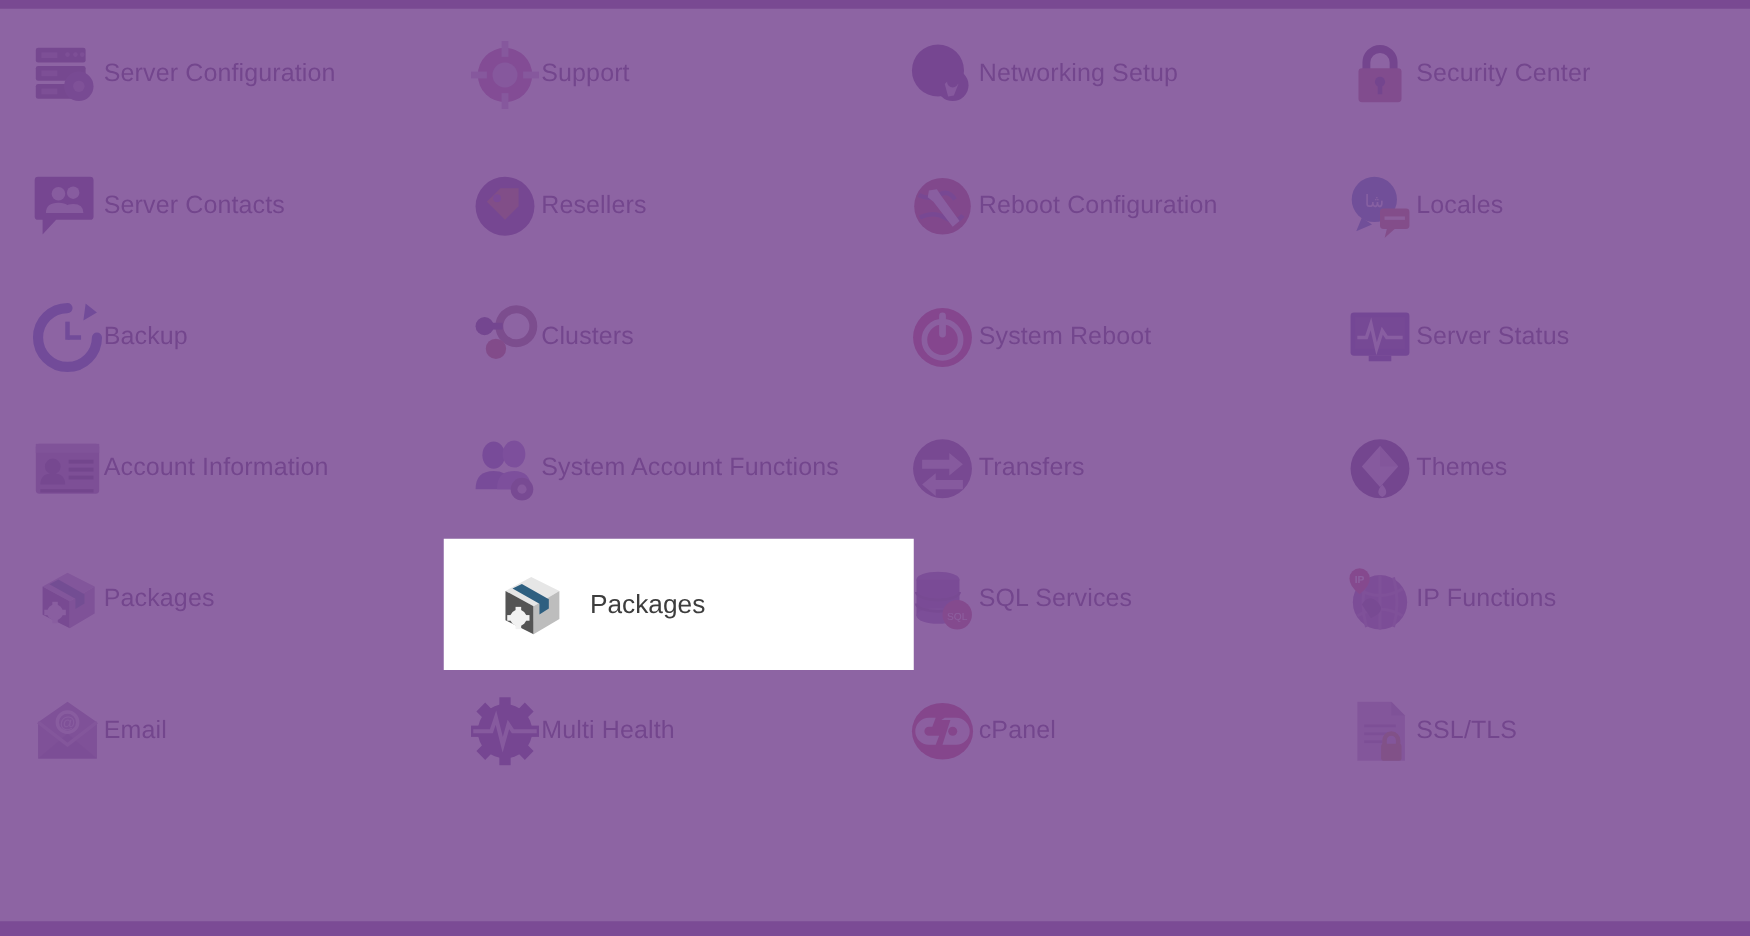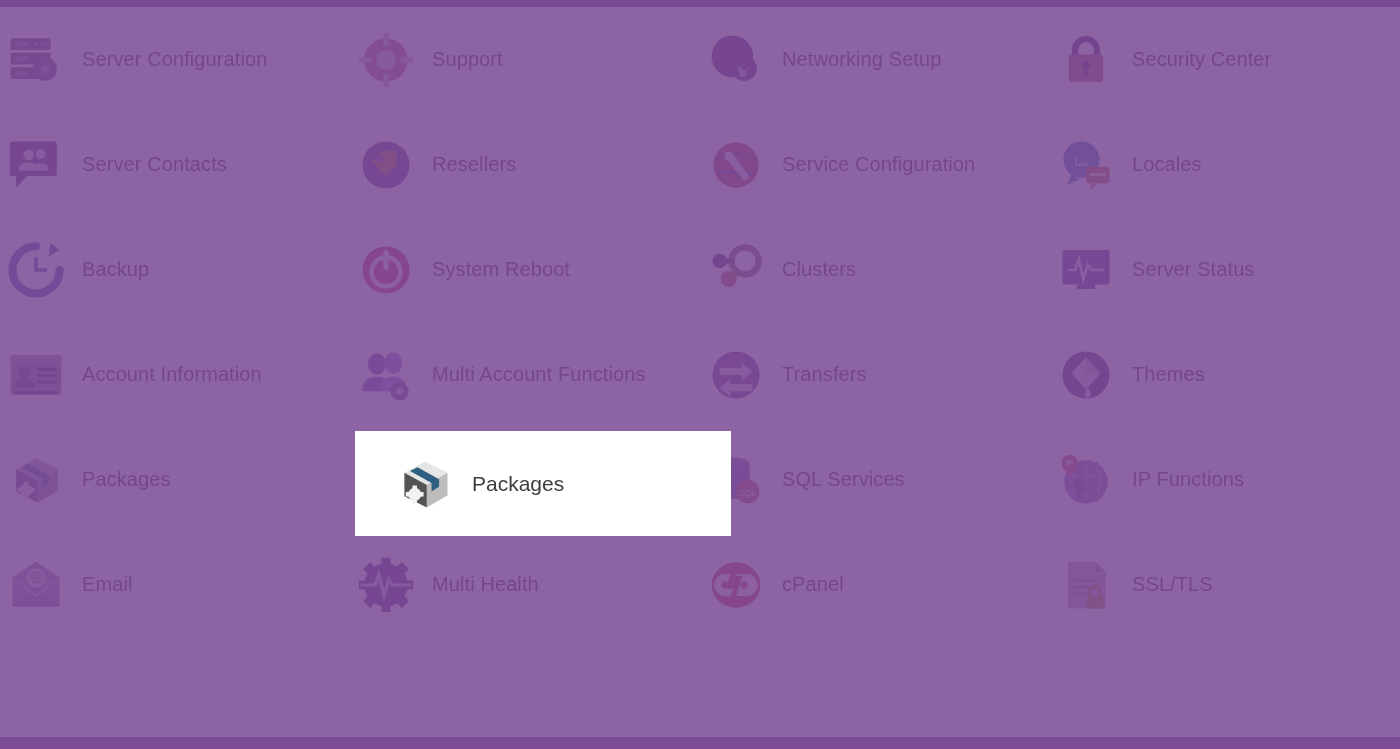--- a/index.html
+++ b/index.html
@@ -27,23 +27,23 @@
   .grid{
     position:absolute;left:0;top:7px;width:1400px;height:735px;
     display:grid;
     grid-template-columns:repeat(4, 350px);
     grid-template-rows:repeat(7, 105px);
     align-content:start;
   }
   .cell{
     position:relative;
     display:flex;align-items:center;
-    padding-left:7px;
+    padding-left:25px;
     box-sizing:border-box;
-    gap:17px;
+    gap:0;
   }
   .cell .ico{
     width:58px;height:58px;flex:0 0 58px;
     position:relative;
   }
   .cell .lbl{
     font-size:20px;
     color:#4b2a63;
     white-space:nowrap;
     letter-spacing:.1px;
@@ -153,21 +153,21 @@
         <span class="lbl">Resellers</span>
       </div>
       <div class="cell">
         <span class="ico">
           <svg viewBox="0 0 64 64" width="100%" height="100%">
             <circle cx="32" cy="32" r="25" fill="#aa3a5e"></circle>
             <path d="M11 22 q10 5 18 0 t14 4 M12 42 q12-6 22 0 t16-2" stroke="#6e3c8e" stroke-width="4" fill="none"></path>
             <path d="M20 18 l7-1 4 6 16 22 -6 5 -17-22 -5 -4z" fill="#e2d2ea"></path>
           </svg>
         </span>
-        <span class="lbl">Service Configuration</span>
+        <span class="lbl">Reboot Configuration</span>
       </div>
       <div class="cell">
         <span class="ico">
           <svg viewBox="0 0 64 64" width="100%" height="100%">
             <circle cx="27" cy="26" r="20" fill="#3d6bb5"></circle>
             <path d="M16 42 l-5 12 14-6z" fill="#3d6bb5"></path>
             <text x="27" y="33" font-size="15" fill="#cfe0f5" text-anchor="middle" font-family="sans-serif">شا</text>
             <rect x="32" y="34" width="26" height="18" rx="3" fill="#b5604f"></rect>
             <path d="M38 52 l-2 8 9-8z" fill="#b5604f"></path>
             <rect x="36" y="41" width="18" height="3" fill="#f4d9cf"></rect>
@@ -182,37 +182,37 @@
             <path d="M48 2 l10 8 -12 7z" fill="#3f53b8"></path>
             <rect x="30" y="18" width="4" height="16" fill="#3f53b8"></rect>
             <rect x="32" y="30" width="12" height="4" fill="#3f53b8"></rect>
           </svg>
         </span>
         <span class="lbl">Backup</span>
       </div>
       <div class="cell">
         <span class="ico">
           <svg viewBox="0 0 64 64" width="100%" height="100%">
-            <circle cx="32" cy="32" r="26" fill="#c22d68"></circle>
-            <circle cx="32" cy="34" r="16" fill="none" stroke="#f0d8e6" stroke-width="5"></circle>
-            <rect x="29" y="10" width="6" height="22" rx="3" fill="#f0d8e6"></rect>
-          </svg>
-        </span>
-        <span class="lbl">System Reboot</span>
-      </div>
-      <div class="cell">
-        <span class="ico">
-          <svg viewBox="0 0 64 64" width="100%" height="100%">
             <circle cx="14" cy="22" r="8" fill="#4d2d78"></circle>
             <circle cx="42" cy="22" r="15" fill="none" stroke="#8a5b6e" stroke-width="7"></circle>
             <circle cx="24" cy="42" r="9" fill="#b3524f"></circle>
             <rect x="20" y="19" width="10" height="6" fill="#4d2d78"></rect>
           </svg>
         </span>
         <span class="lbl">Clusters</span>
+      </div>
+      <div class="cell">
+        <span class="ico">
+          <svg viewBox="0 0 64 64" width="100%" height="100%">
+            <circle cx="32" cy="32" r="26" fill="#c22d68"></circle>
+            <circle cx="32" cy="34" r="16" fill="none" stroke="#f0d8e6" stroke-width="5"></circle>
+            <rect x="29" y="10" width="6" height="22" rx="3" fill="#f0d8e6"></rect>
+          </svg>
+        </span>
+        <span class="lbl">System Reboot</span>
       </div>
       <div class="cell">
         <span class="ico">
           <svg viewBox="0 0 64 64" width="100%" height="100%">
             <rect x="6" y="10" width="52" height="38" rx="3" fill="#51359b"></rect>
             <rect x="10" y="14" width="44" height="28" fill="#5f3f9e"></rect>
             <path d="M12 32 h8 l4-12 5 22 5-16 4 6 h14" stroke="#ddd3ef" stroke-width="3" fill="none"></path>
             <rect x="22" y="48" width="20" height="5" fill="#51359b"></rect>
           </svg>
         </span>
@@ -237,21 +237,21 @@
         <span class="ico">
           <svg viewBox="0 0 64 64" width="100%" height="100%">
             <ellipse cx="22" cy="20" rx="10" ry="12" fill="#6e52b5"></ellipse>
             <path d="M6 50 q0-16 16-16 t16 16z" fill="#6e52b5"></path>
             <ellipse cx="40" cy="19" rx="10" ry="12" fill="#8e6ecf"></ellipse>
             <path d="M25 50 q0-16 15-16 t15 16z" fill="#8e6ecf"></path>
             <circle cx="47" cy="50" r="10" fill="#6e4a8c"></circle>
             <circle cx="47" cy="50" r="4" fill="#c9b0da"></circle>
           </svg>
         </span>
-        <span class="lbl">Multi Account Functions</span>
+        <span class="lbl">System Account Functions</span>
       </div>
       <div class="cell">
         <span class="ico">
           <svg viewBox="0 0 64 64" width="100%" height="100%">
             <circle cx="32" cy="32" r="26" fill="#6b3f85"></circle>
             <path d="M14 24 h24 v-6 l12 10 -12 10 v-6 h-24z" fill="#cbb8d8"></path>
             <path d="M50 42 h-24 v-6 l-12 10 12 10 v-6 h24z" fill="#cbb8d8"></path>
           </svg>
         </span>
         <span class="lbl">Transfers</span>

